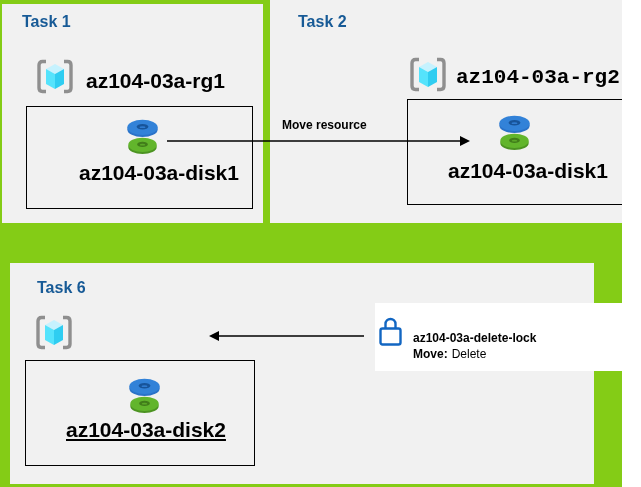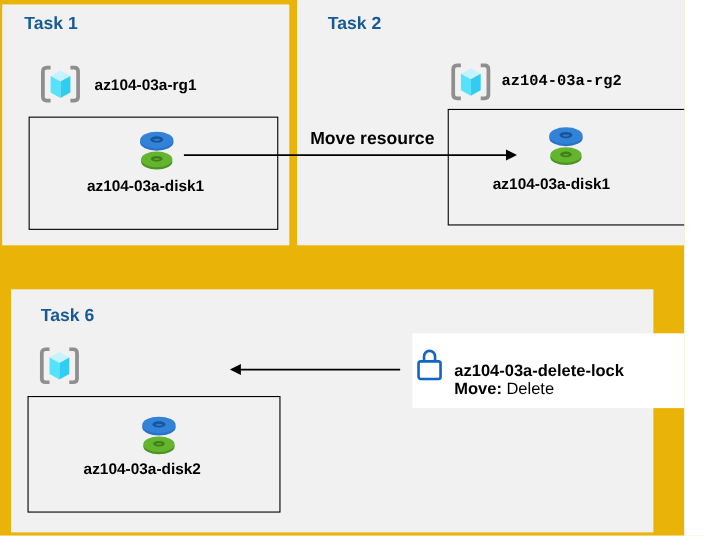--- a/index.html
+++ b/index.html
@@ -1,28 +1,28 @@
 <!DOCTYPE html>
 <html><head>
 <meta charset="utf-8">
 <style>
   html,body{margin:0;padding:0;background:#fff;}
   #canvas{
-    position:relative;width:622px;height:487px;background:#eab308;overflow:hidden;
+    position:relative;width:622px;height:487px;background:#84cc16;overflow:hidden;
     font-family:"Liberation Sans","DejaVu Sans",sans-serif;color:#000;
   }
   .panel{position:absolute;background:#f1f1f1;}
   .whiterect{position:absolute;background:#ffffff;}
   .task-title{position:absolute;font-size:16px;font-weight:bold;color:#175a96;white-space:nowrap;}
-  .label{position:absolute;font-size:14px;font-weight:bold;white-space:nowrap;}
-  .move-label{position:absolute;font-size:16px;font-weight:bold;white-space:nowrap;}
+  .label{position:absolute;font-size:21px;font-weight:bold;white-space:nowrap;}
+  .move-label{position:absolute;font-size:12px;font-weight:bold;white-space:nowrap;}
   .inner-box{position:absolute;border:1.5px solid #000;background:transparent;box-sizing:border-box;}
   .icon{position:absolute;}
   .arrow{position:absolute;z-index:5;}
-  .lock-text{position:absolute;font-size:15px;line-height:16px;white-space:nowrap;}
+  .lock-text{position:absolute;font-size:12px;line-height:16px;white-space:nowrap;}
   .lock-text .l1{font-weight:bold;display:block;}
   .lock-text .l2{display:block;}
   .lock-text .tl{font-weight:bold;}
   .lock-text .tv{font-weight:normal;margin-left:4px;margin-top:41px;}
 </style>
 </head>
 <body>
 
 <svg width="0" height="0" style="position:absolute" aria-hidden="true">
   <defs>
@@ -80,21 +80,21 @@
 
   <div class="panel" style="left:10px;top:263px;width:584px;height:221px;"></div>
   <div class="task-title" style="left:37px;top:279px;">Task 6</div>
   <svg class="icon" style="left:34px;top:314px;" width="40" height="37" viewBox="0 0 40 37">
       <use href="#sym-rg"></use>
     </svg>
   <div class="inner-box" style="left:25px;top:360px;width:230px;height:106px;"></div>
   <svg class="icon" style="left:127px;top:378px;" width="35" height="36" viewBox="0 0 36 38">
       <use href="#sym-disk"></use>
     </svg>
-  <div class="label" style="left:76px;top:418px;">az104-03a-disk2</div>
+  <div class="label" style="left:66px;top:418px;text-decoration:underline;">az104-03a-disk2</div>
 
   <div class="whiterect" style="left:375px;top:303px;width:266px;height:68px;"></div>
   <svg class="arrow" style="left:209px;top:330px;" width="155" height="12">
     <polygon points="10,1 0,6 10,11" fill="#000"></polygon>
     <line x1="9" y1="6" x2="155" y2="6" stroke="#000" stroke-width="1.5"></line>
   </svg>
   <svg class="icon" style="left:377px;top:314px;z-index:2;" width="27" height="34" viewBox="0 0 27 34">
     <path d="M 8.5 15 V 10 A 5 5 0 0 1 18.5 10 V 15" fill="none" stroke="#1266c2" stroke-width="2.4"></path>
     <rect x="3.5" y="14.5" width="20" height="16" rx="2" fill="#ffffff" stroke="#1266c2" stroke-width="2.4"></rect>
   </svg>

